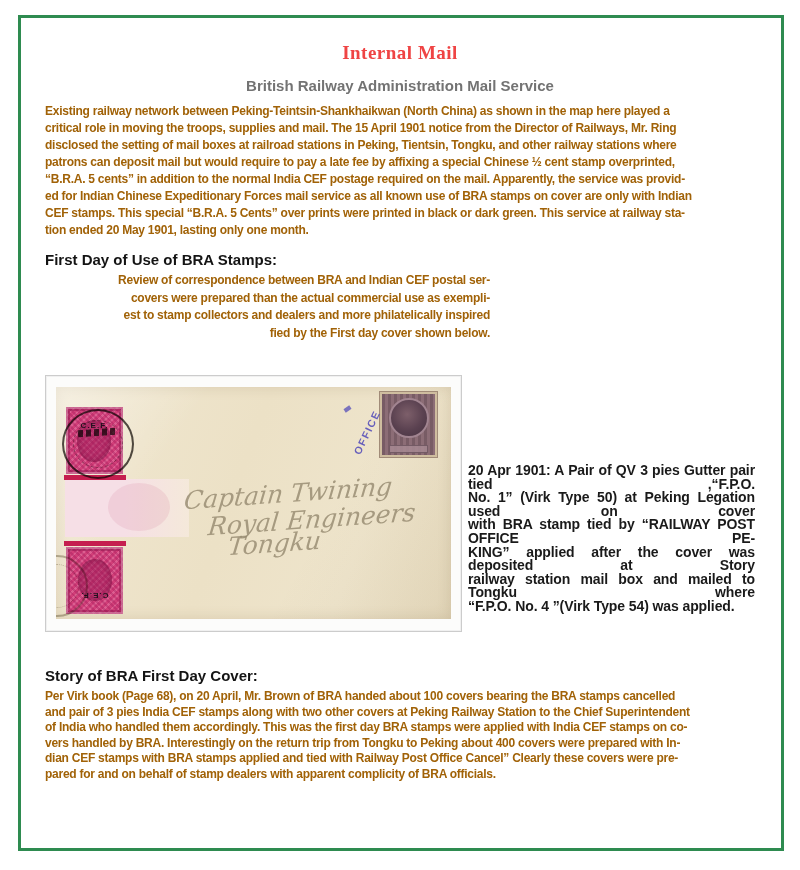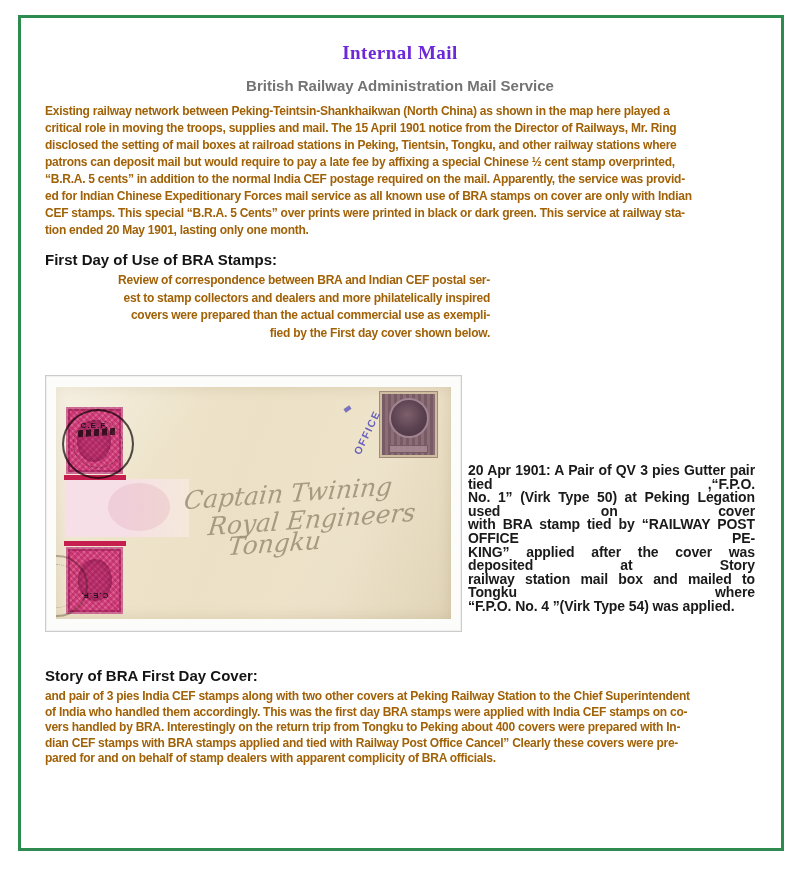--- a/index.html
+++ b/index.html
@@ -3,21 +3,21 @@
 <meta charset="utf-8">
 <style>
   html,body{margin:0;padding:0;background:#ffffff;}
   .page{position:relative;width:800px;height:870px;background:#ffffff;overflow:hidden;
         font-family:"Liberation Sans",sans-serif;color:#111;}
   .page-border{position:absolute;left:18px;top:15px;width:766px;height:836px;
         border:3px solid #2e8b50;box-sizing:border-box;}
   .abs{position:absolute;}
   .title{left:0;right:0;top:42px;text-align:center;
          font-family:"Liberation Serif",serif;font-weight:700;font-size:19px;
-         letter-spacing:.5px;color:#6d28d9;}
+         letter-spacing:.5px;color:#ef4444;}
   .subtitle{left:0;right:0;top:77px;text-align:center;font-weight:700;font-size:15px;color:#737373;}
   .para{font-weight:700;font-size:12px;letter-spacing:-0.25px;color:#a16207;}
   .para .line{white-space:nowrap;}
   .intro{left:45px;top:103px;width:712px;line-height:17px;}
   .sec-heading{font-weight:700;font-size:15px;color:#141414;white-space:nowrap;}
   .h-firstday{left:45px;top:251px;}
   .firstday-body{left:58px;top:272px;width:432px;line-height:17.5px;text-align:right;}
   .h-story{left:45px;top:667px;}
   .story-body{left:45px;top:689px;width:712px;line-height:15.6px;}
   .caption{left:468px;top:464px;width:287px;font-weight:700;font-size:14px;
@@ -99,22 +99,22 @@
       <div class="line">patrons can deposit mail but would require to pay a late fee by affixing a special Chinese ½ cent stamp overprinted,</div>
       <div class="line">“B.R.A. 5 cents” in addition to the normal India CEF postage required on the mail. Apparently, the service was provid-</div>
       <div class="line">ed for Indian Chinese Expeditionary Forces mail service as all known use of BRA stamps on cover are only with Indian</div>
       <div class="line">CEF stamps. This special “B.R.A. 5 Cents” over prints were printed in black or dark green. This service at railway sta-</div>
       <div class="line">tion ended 20 May 1901, lasting only one month.</div>
     </div>
 
   <div class="h-firstday sec-heading abs">First Day of Use of BRA Stamps:</div>
   <div class="firstday-body para abs">
       <div class="line">Review of correspondence between BRA and Indian CEF postal ser-</div>
+      <div class="line">covers were prepared than the actual commercial use as exempli-</div>
       <div class="line">est to stamp collectors and dealers and more philatelically inspired</div>
-      <div class="line">covers were prepared than the actual commercial use as exempli-</div>
       <div class="line">fied by the First day  cover shown below.</div>
     </div>
 
   <div class="cover-frame abs">
     <div class="envelope">
       <div class="selvage"></div>
       <div class="ghost-stamp"></div>
 
       <div class="qv-stamp qv-top">
         <div class="overprint">C.E.F.</div>
@@ -148,19 +148,20 @@
       <div class="line">20 Apr 1901: A Pair of QV 3  pies Gutter pair tied ,“F.P.O.</div>
       <div class="line">No. 1” (Virk Type 50) at Peking Legation used on cover</div>
       <div class="line">with BRA stamp tied by “RAILWAY POST OFFICE PE-</div>
       <div class="line">KING” applied after the cover was deposited at Story</div>
       <div class="line">railway station mail box and mailed to Tongku where</div>
       <div class="line">“F.P.O. No. 4 ”(Virk Type 54) was applied.</div>
     </div>
 
   <div class="h-story sec-heading abs">Story of BRA First Day Cover:</div>
   <div class="story-body para abs">
+      <div class="line">Per Virk book (Page 68), on 20 April, Mr. Brown of BRA handed about 100 covers bearing the BRA stamps cancelled</div>
       <div class="line">and pair of 3 pies India CEF stamps along with two other covers at Peking Railway Station to the Chief Superintendent</div>
       <div class="line">of India who handled them accordingly. This was the first day BRA stamps were applied with India CEF stamps on co-</div>
       <div class="line">vers handled by BRA.  Interestingly on the return trip from Tongku to Peking about 400 covers were prepared with In-</div>
       <div class="line">dian CEF stamps with BRA stamps applied and tied with Railway Post Office Cancel” Clearly these covers were pre-</div>
       <div class="line">pared for and on behalf of stamp dealers with apparent complicity of BRA officials.</div>
     </div>
 </div>
 
 </body></html>

